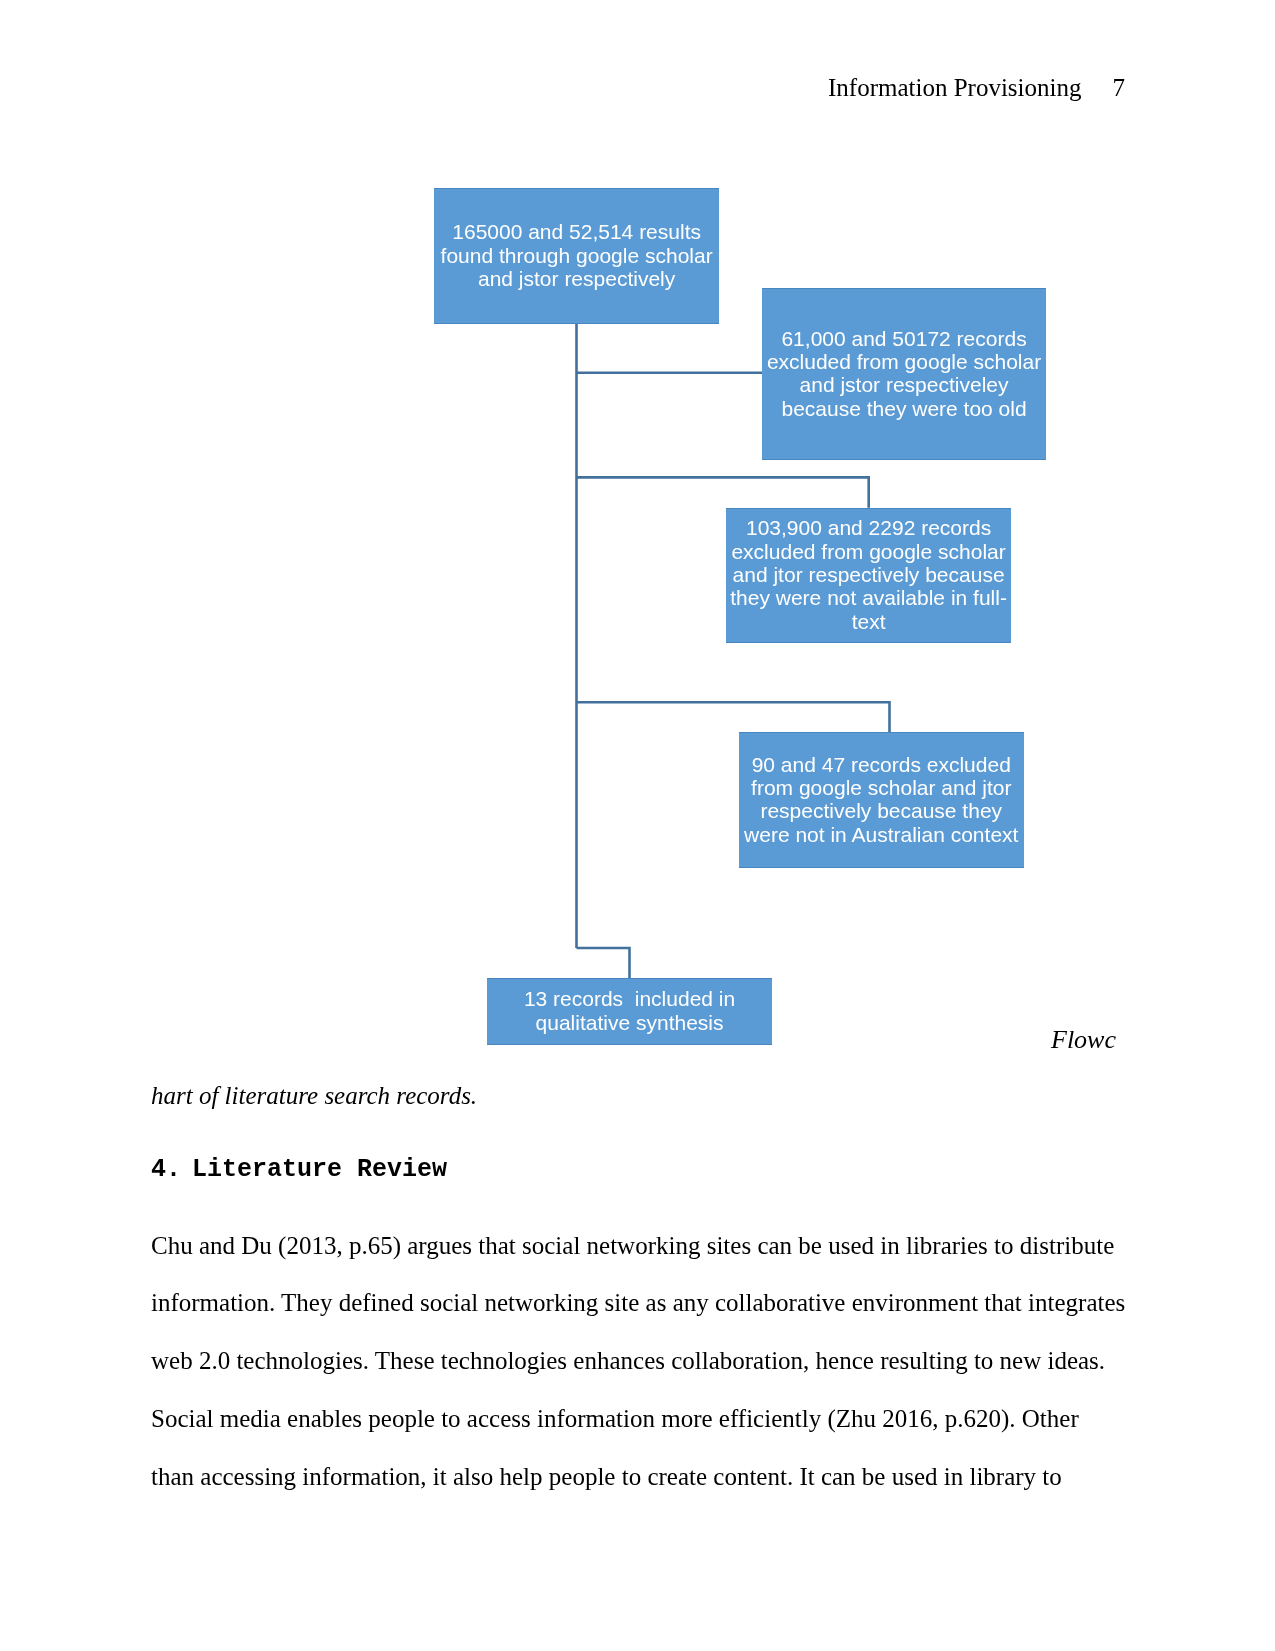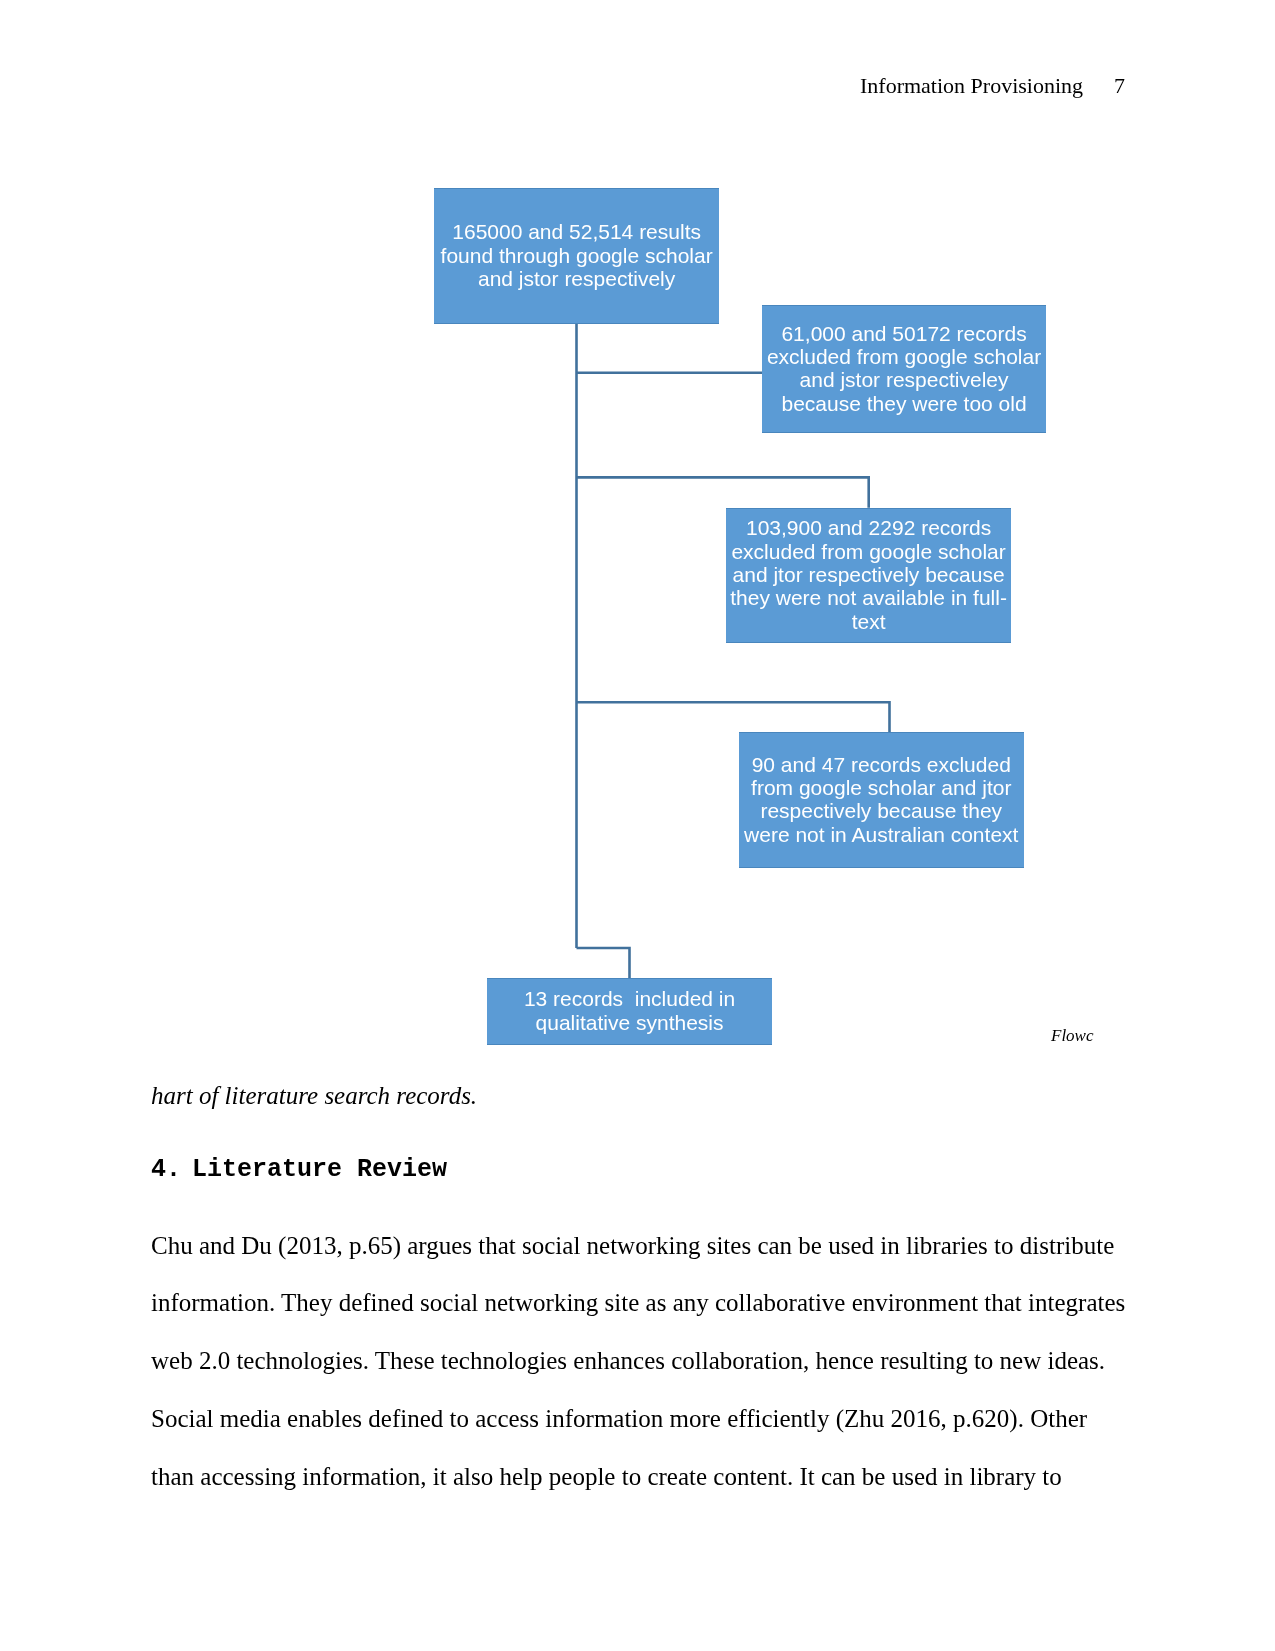--- a/index.html
+++ b/index.html
@@ -9,23 +9,23 @@
     background:#ffffff;
     font-family:"Liberation Serif", serif;
     color:#000000;
     position:relative;
     overflow:hidden;
   }
   .page { position:relative; width:1275px; height:1651px; transform:translateZ(0); }
 
   
   .runhead {
-    position:absolute; left:860px; top:75px;
+    position:absolute; left:828px; top:75px;
     font-family:"Liberation Serif", serif;
-    font-size:22px; line-height:1;
+    font-size:25px; line-height:1;
     white-space:pre;
   }
   .runhead .gap { display:inline-block; width:31px; }
 
   
   .flow { position:absolute; left:0; top:0; width:1275px; height:1110px; }
   .node {
     position:absolute;
     background:#5b9bd5;
     color:#ffffff;
@@ -38,33 +38,33 @@
     box-sizing:border-box;
     box-shadow: inset 0 1px 0 rgba(30,80,130,0.28), inset 0 -1px 0 rgba(30,80,130,0.28);
   }
   .nodetext { display:block; width:100%; position:relative; top:-0.55px; }
   .nodetext > div { white-space:pre; }
   .connectors { position:absolute; left:0; top:0; }
 
   
   .caption-right {
     position:absolute; font-style:italic;
-    font-size:17px; line-height:1;
+    font-size:26px; line-height:1;
   }
   .para {
     position:absolute; left:151px; width:990px;
     font-size:25px; line-height:57.8px;
     text-align:left;
   }
   .heading { font-weight:bold;font-family:Liberation Mono, monospace; }
   .heading .ghap { display:inline-block; width:11px; }
 
   
   #n1 { left:434.3px;  top:188.3px;  width:284.7px; height:135.6px; }
-  #n2 { left:762.4px;  top:305.0px;  width:283.3px; height:128px; }
+  #n2 { left:762.4px;  top:288px;  width:283.3px; height:172px; }
   #n3 { left:726.4px;  top:507.8px;  width:284.4px; height:134.9px; }
   #n4 { left:739px;  top:732.2px;  width:284.5px; height:135.5px; }
   #n5 { left:487.4px;  top:978.0px;  width:284.3px; height:66.6px; }
 </style>
 </head>
 <body>
 
 <div class="page">
 
   <div class="runhead"><span>Information Provisioning</span><span class="gap"></span><span>7</span></div>
@@ -121,17 +121,17 @@
 
   <div class="caption-right" style="left:1051px; top:1026.5px;">Flowc</div>
   <div class="para" style="top:1067.2px; font-style:italic;">hart of literature search records.</div>
 
   <div class="para heading" style="top:1140.8px;"><span>4.</span><span class="ghap"></span><span>Literature Review</span></div>
 
   <div class="para" style="top:1216.6px;">
     <div>Chu and Du (2013, p.65) argues that social networking sites can be used in libraries to distribute</div>
     <div>information. They defined social networking site as any collaborative environment that integrates</div>
     <div>web 2.0 technologies. These technologies enhances collaboration, hence resulting to new ideas.</div>
-    <div>Social media enables defined to access information more efficiently (Zhu 2016, p.620). Other</div>
+    <div>Social media enables people to access information more efficiently (Zhu 2016, p.620). Other</div>
     <div>than accessing information, it also help people to create content. It can be used in library to</div>
   </div>
 
 </div>
 
 </body></html>

